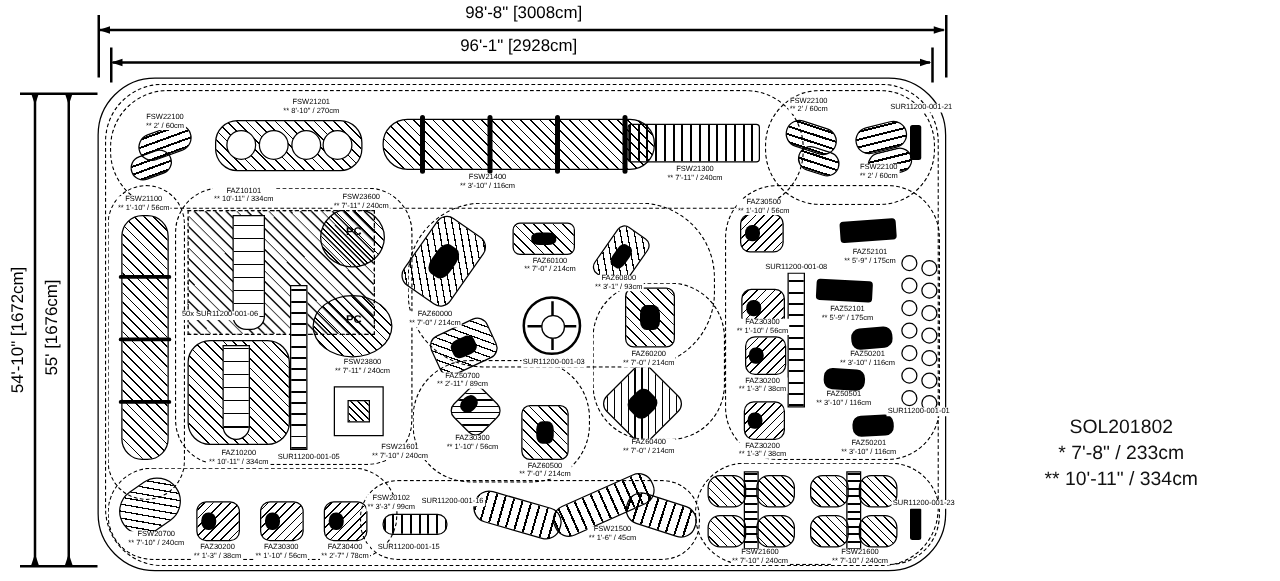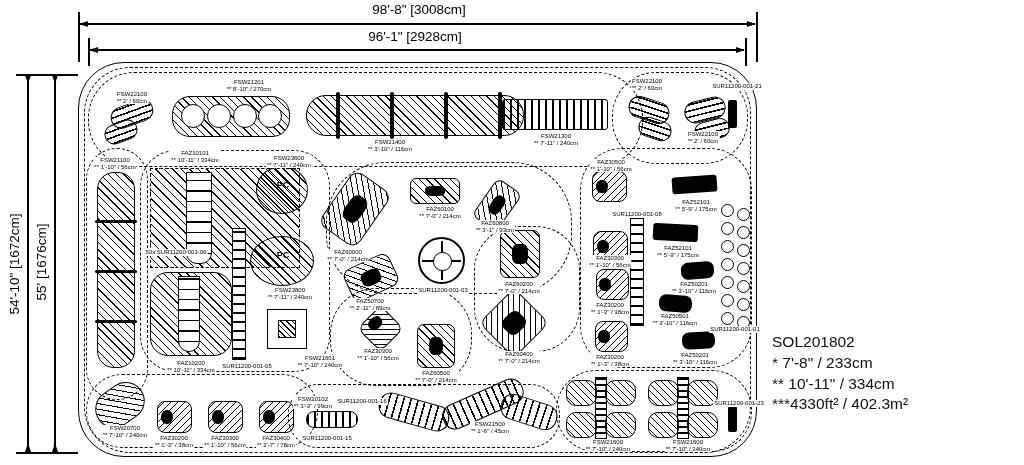--- a/index.html
+++ b/index.html
@@ -43,21 +43,21 @@
   .lbl{position:absolute;transform:translateX(-50%);font-size:6px;line-height:6.6px;text-align:center;
        background:#fff;padding:0 1px;white-space:nowrap;color:#000;z-index:5;}
   
   .dimline{position:absolute;background:#000;}
   .ext{position:absolute;background:#000;}
   .arr{position:absolute;width:0;height:0;border-style:solid;}
   .dim-label{position:absolute;font-size:13.5px;background:#fff;padding:0 5px;white-space:nowrap;z-index:4;}
   .dim-label-v{position:absolute;font-size:13.5px;background:#fff;padding:0 5px;white-space:nowrap;z-index:4;
                transform:translate(-50%,-50%) rotate(-90deg);}
   
-  #info-block{position:absolute;left:772px;top:332px;width:250px;text-align:left;
+  #info-block{position:absolute;left:772px;top:332px;width:250px;text-align:center;
               font-size:15.5px;line-height:20.8px;color:#111;}
 </style>
 </head>
 <body>
 
 <div id="canvas">
 
   <div class="ext" style="left:78px;top:12px;width:1.5px;height:50px;"></div>
   <div class="ext" style="left:756px;top:12px;width:1.5px;height:50px;"></div>
   <div class="dimline" style="left:80px;top:23px;width:675px;height:1.5px;"></div>
@@ -406,15 +406,14 @@
       </div>
       <div class="lbl" style="left: 283px; top: 252px; font-size: 9px; font-weight: bold; background: transparent;">
         <div>PC</div>
       </div>
     </div>
 
   <div id="info-block">
     <div>SOL201802</div>
     <div>* 7'-8" / 233cm</div>
     <div>** 10'-11" / 334cm</div>
-    <div>***4330ft² / 402.3m²</div>
   </div>
 </div>
 
 </body></html>

